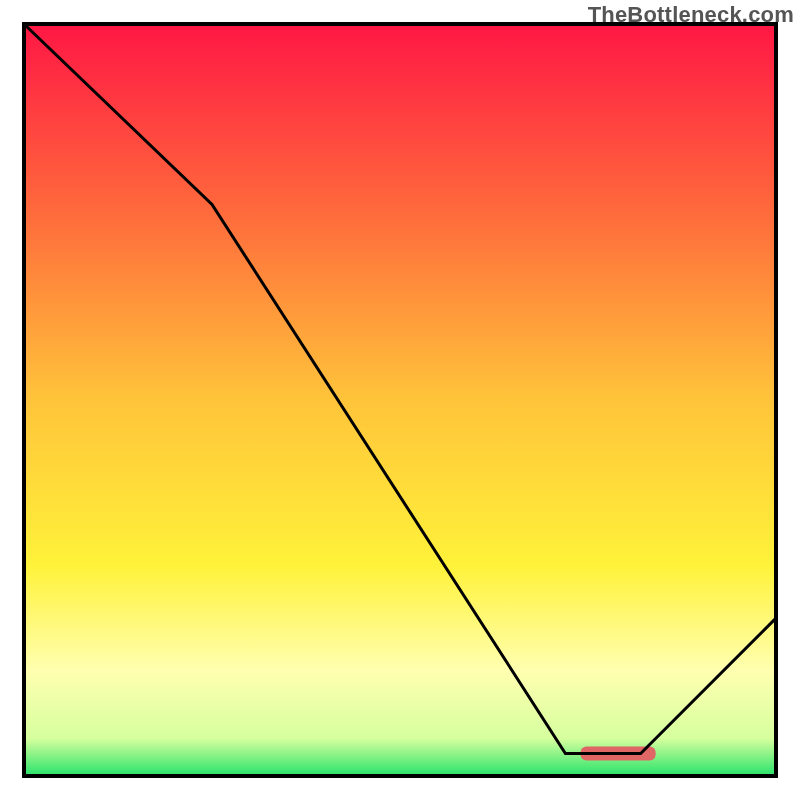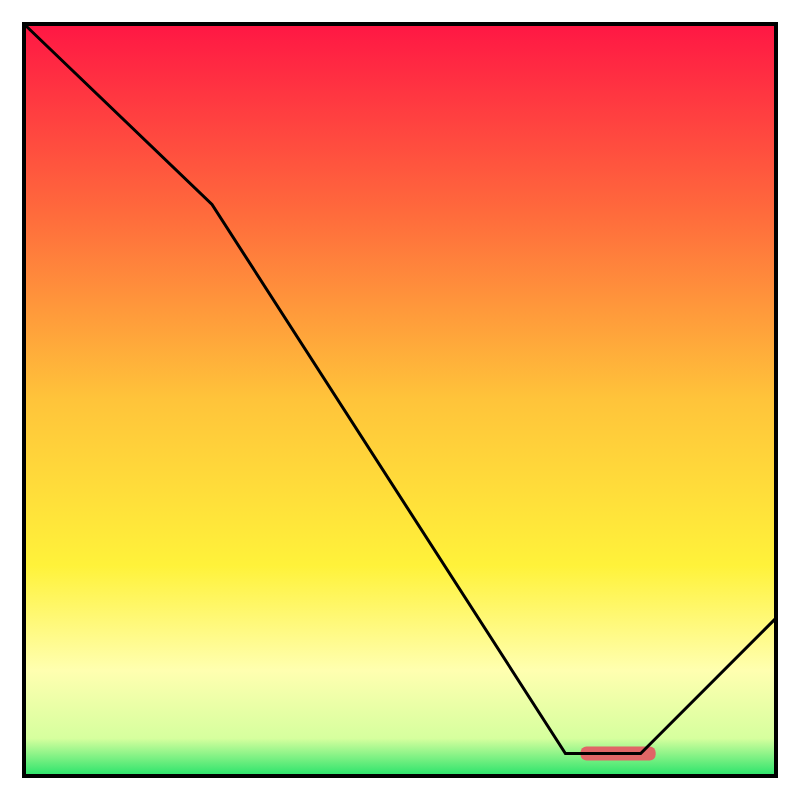--- a/index.html
+++ b/index.html
@@ -26,20 +26,21 @@
     user-select: none;
   }
   svg {
     display: block;
   }
 </style>
 </head>
 <body>
 
 <div class="chart-container">
+  <div class="watermark">TheBottleneck.com</div>
 
   <svg id="chart-svg" width="800" height="800" viewBox="0 0 800 800">
     <defs>
       <linearGradient id="bg-grad" x1="0" y1="0" x2="0" y2="1">
           <stop offset="0%" stop-color="#ff1744"></stop>
           <stop offset="25%" stop-color="#ff6a3c"></stop>
           <stop offset="50%" stop-color="#ffc43a"></stop>
           <stop offset="72%" stop-color="#fff23a"></stop>
           <stop offset="86%" stop-color="#ffffb0"></stop>
           <stop offset="95%" stop-color="#d6ff9e"></stop>

